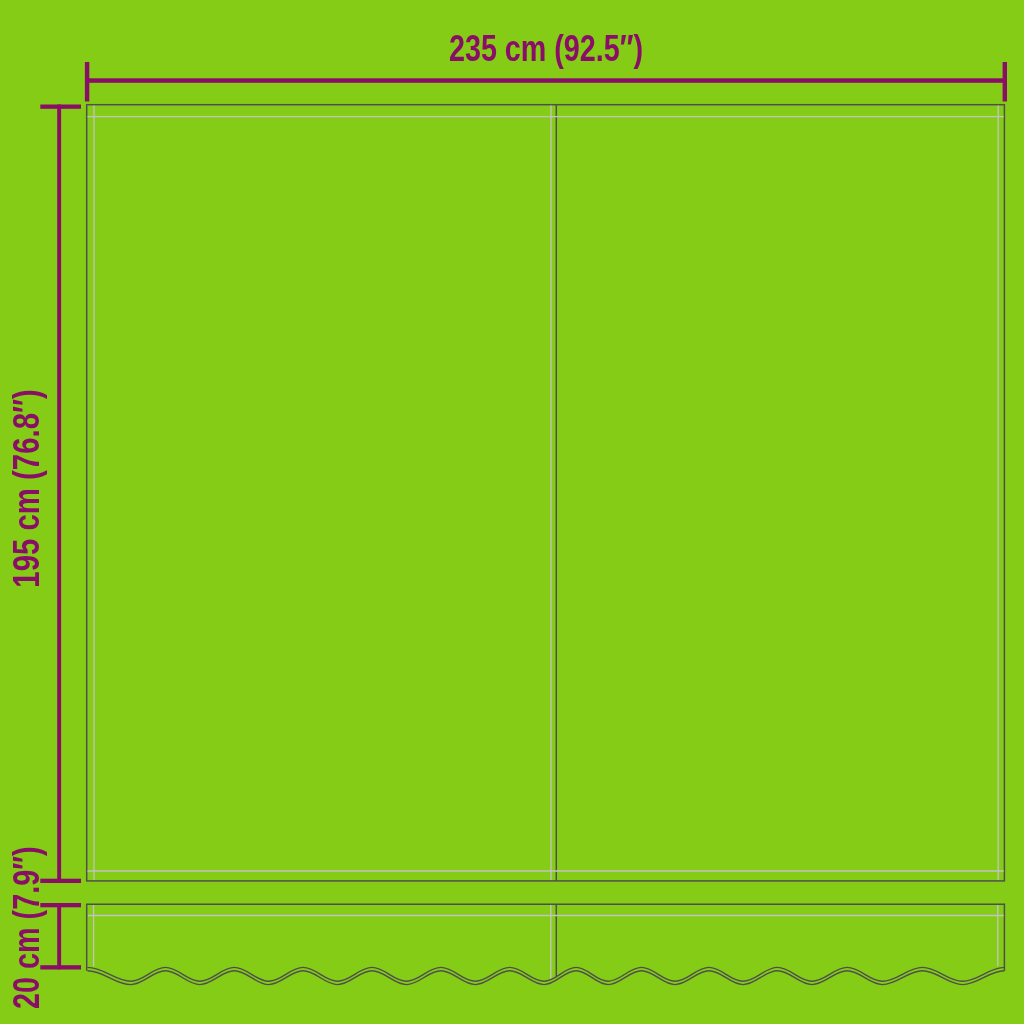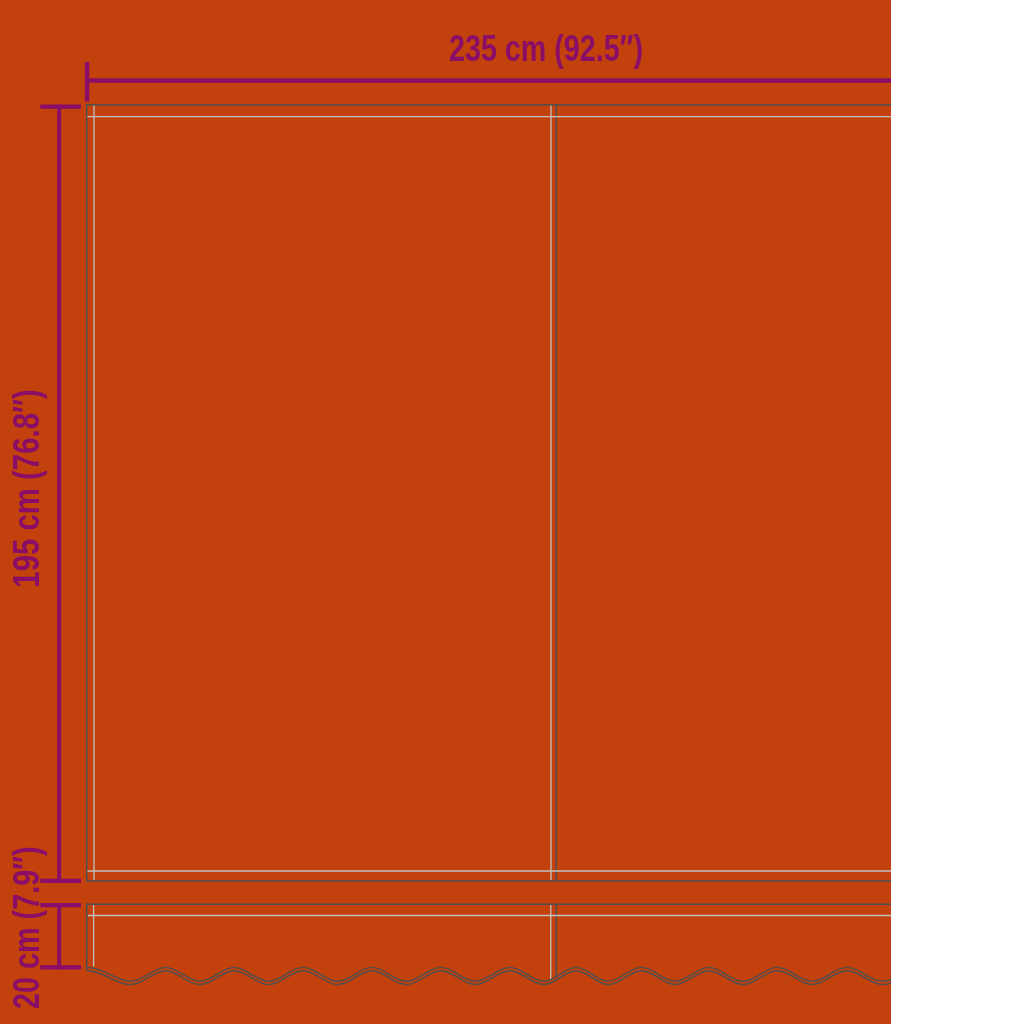--- a/index.html
+++ b/index.html
@@ -1,16 +1,16 @@
 <!DOCTYPE html>
 <html><head>
 <meta charset="utf-8">
 <style>
 html,body{margin:0;padding:0;background:#ffffff;}
-#page{position:relative;width:891px;height:1024px;background:#c2410c;overflow:hidden;text-decoration:underline;}
+#page{position:relative;width:1024px;height:1024px;background:#84cc16;overflow:hidden;text-decoration:underline;}
 svg{position:absolute;left:0;top:0;}
 text{font-family:"Liberation Sans",sans-serif;font-weight:bold;fill:#8a0e67;}
 </style>
 </head>
 <body>
 <div id="page">
 <svg width="1024" height="1024" viewBox="0 0 1024 1024">
 
   <rect x="86.7" y="104.7" width="917.7" height="776.2" fill="none" stroke="#4f4f4f" stroke-width="1.5"></rect>
   <line x1="556.3" y1="104.7" x2="556.3" y2="880.9" stroke="#4f4f4f" stroke-width="1.5"></line>

